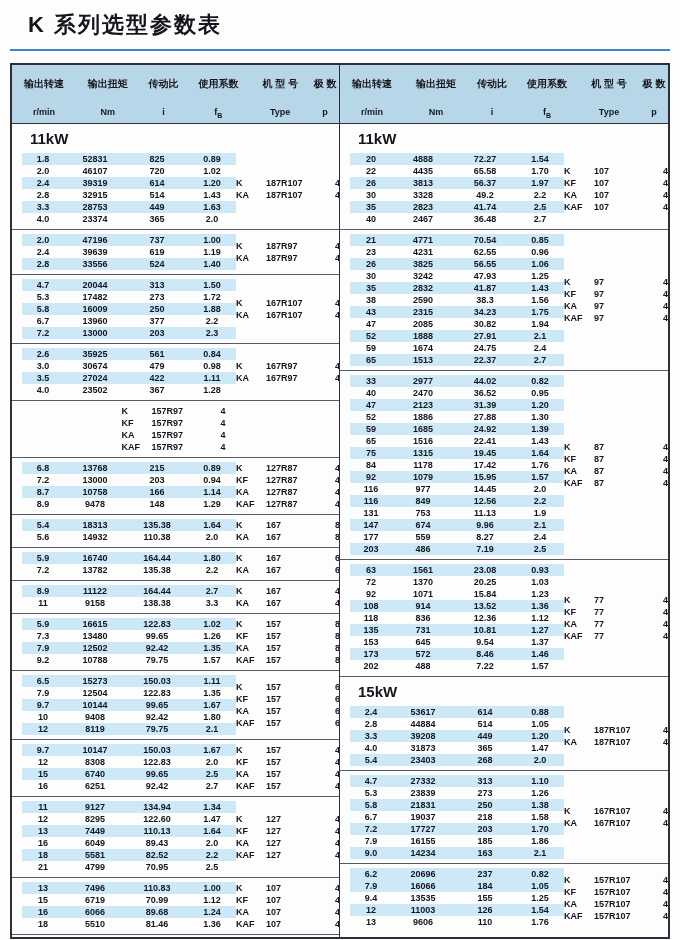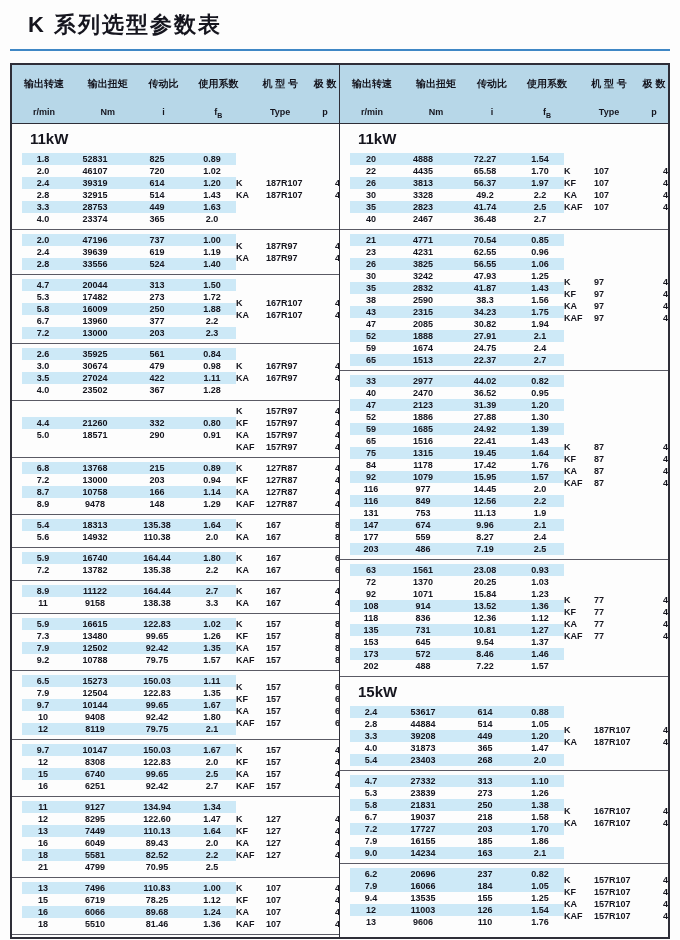--- a/index.html
+++ b/index.html
@@ -246,34 +246,20 @@
                   <span class="tpole">4</span>
                 </div>
                 <div class="trow">
                   <span class="tprefix">KA</span>
                   <span class="tmodel">167R97</span>
                   <span class="tpole">4</span>
                 </div>
               </div>
             </div>
             <div class="block">
-              <div class="rows">
-                <div class="row stripe">
-                  <span class="c c1">4.4</span>
-                  <span class="c c2">21260</span>
-                  <span class="c c3">332</span>
-                  <span class="c c4">0.80</span>
-                </div>
-                <div class="row">
-                  <span class="c c1">5.0</span>
-                  <span class="c c2">18571</span>
-                  <span class="c c3">290</span>
-                  <span class="c c4">0.91</span>
-                </div>
-              </div>
               <div class="types">
                 <div class="trow">
                   <span class="tprefix">K</span>
                   <span class="tmodel">157R97</span>
                   <span class="tpole">4</span>
                 </div>
                 <div class="trow">
                   <span class="tprefix">KF</span>
                   <span class="tmodel">157R97</span>
                   <span class="tpole">4</span>
@@ -646,21 +632,21 @@
               <div class="rows">
                 <div class="row stripe">
                   <span class="c c1">13</span>
                   <span class="c c2">7496</span>
                   <span class="c c3">110.83</span>
                   <span class="c c4">1.00</span>
                 </div>
                 <div class="row">
                   <span class="c c1">15</span>
                   <span class="c c2">6719</span>
-                  <span class="c c3">78.25</span>
+                  <span class="c c3">70.99</span>
                   <span class="c c4">1.12</span>
                 </div>
                 <div class="row stripe">
                   <span class="c c1">16</span>
                   <span class="c c2">6066</span>
                   <span class="c c3">89.68</span>
                   <span class="c c4">1.24</span>
                 </div>
                 <div class="row">
                   <span class="c c1">18</span>

